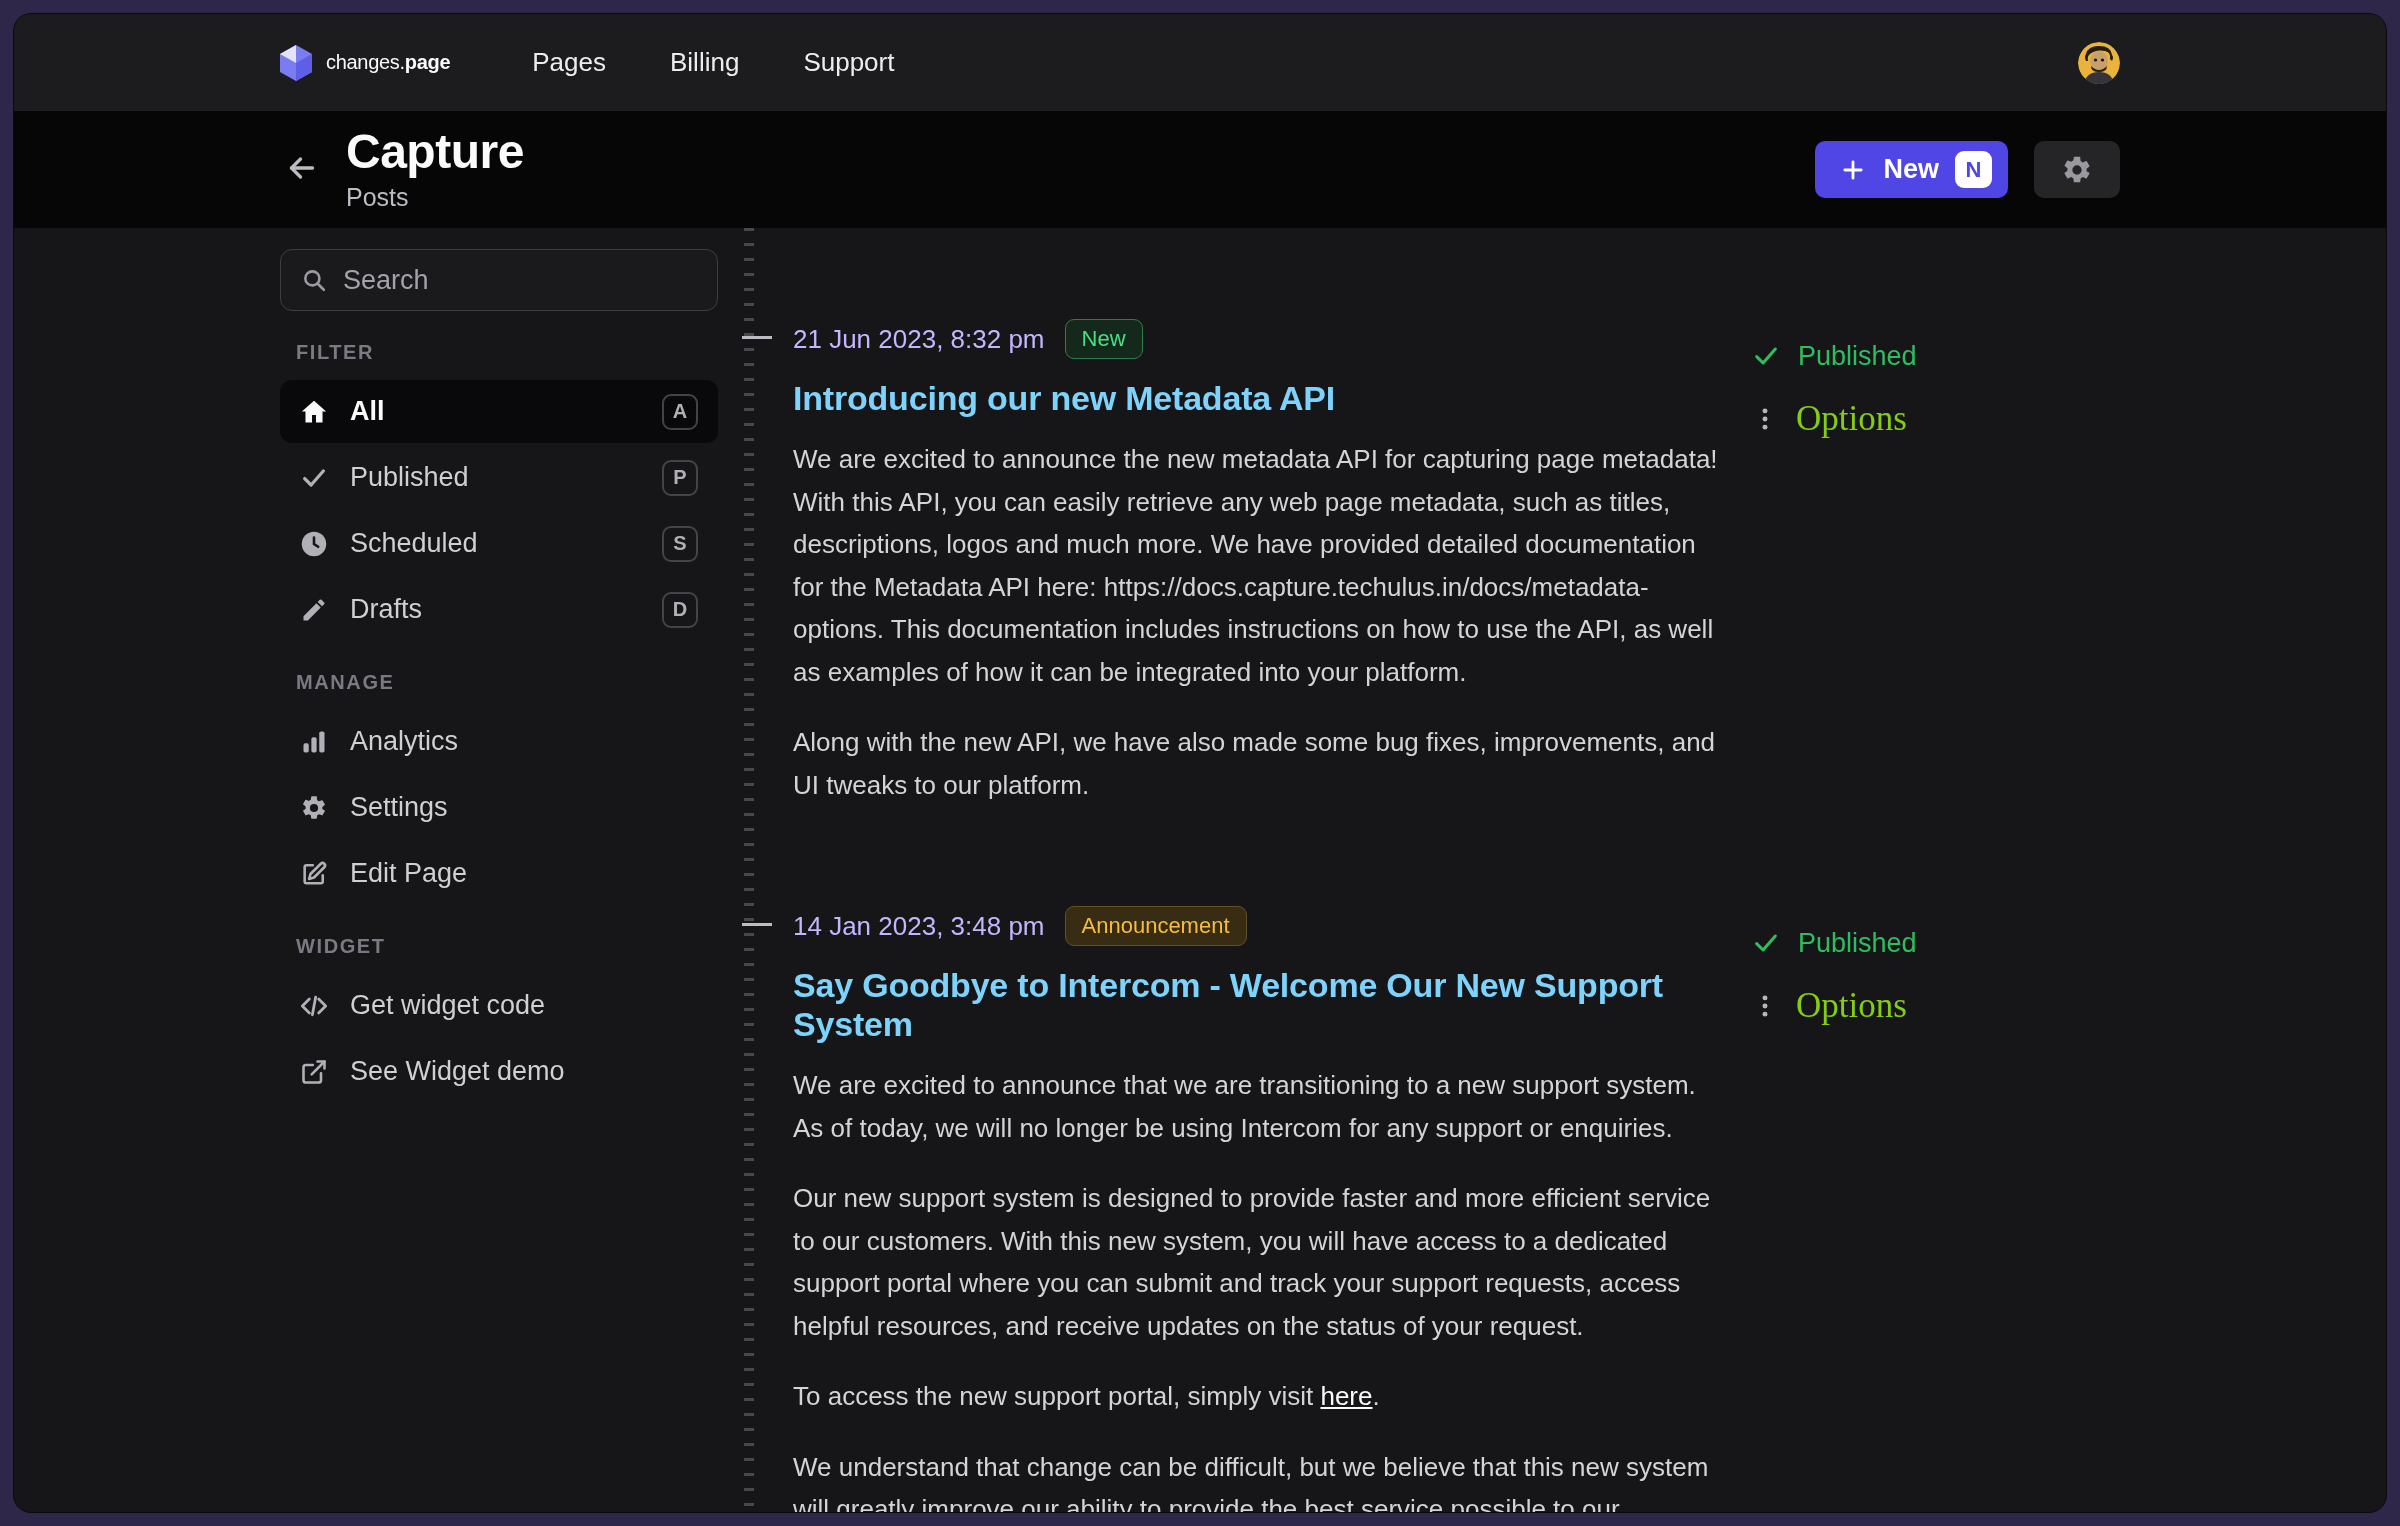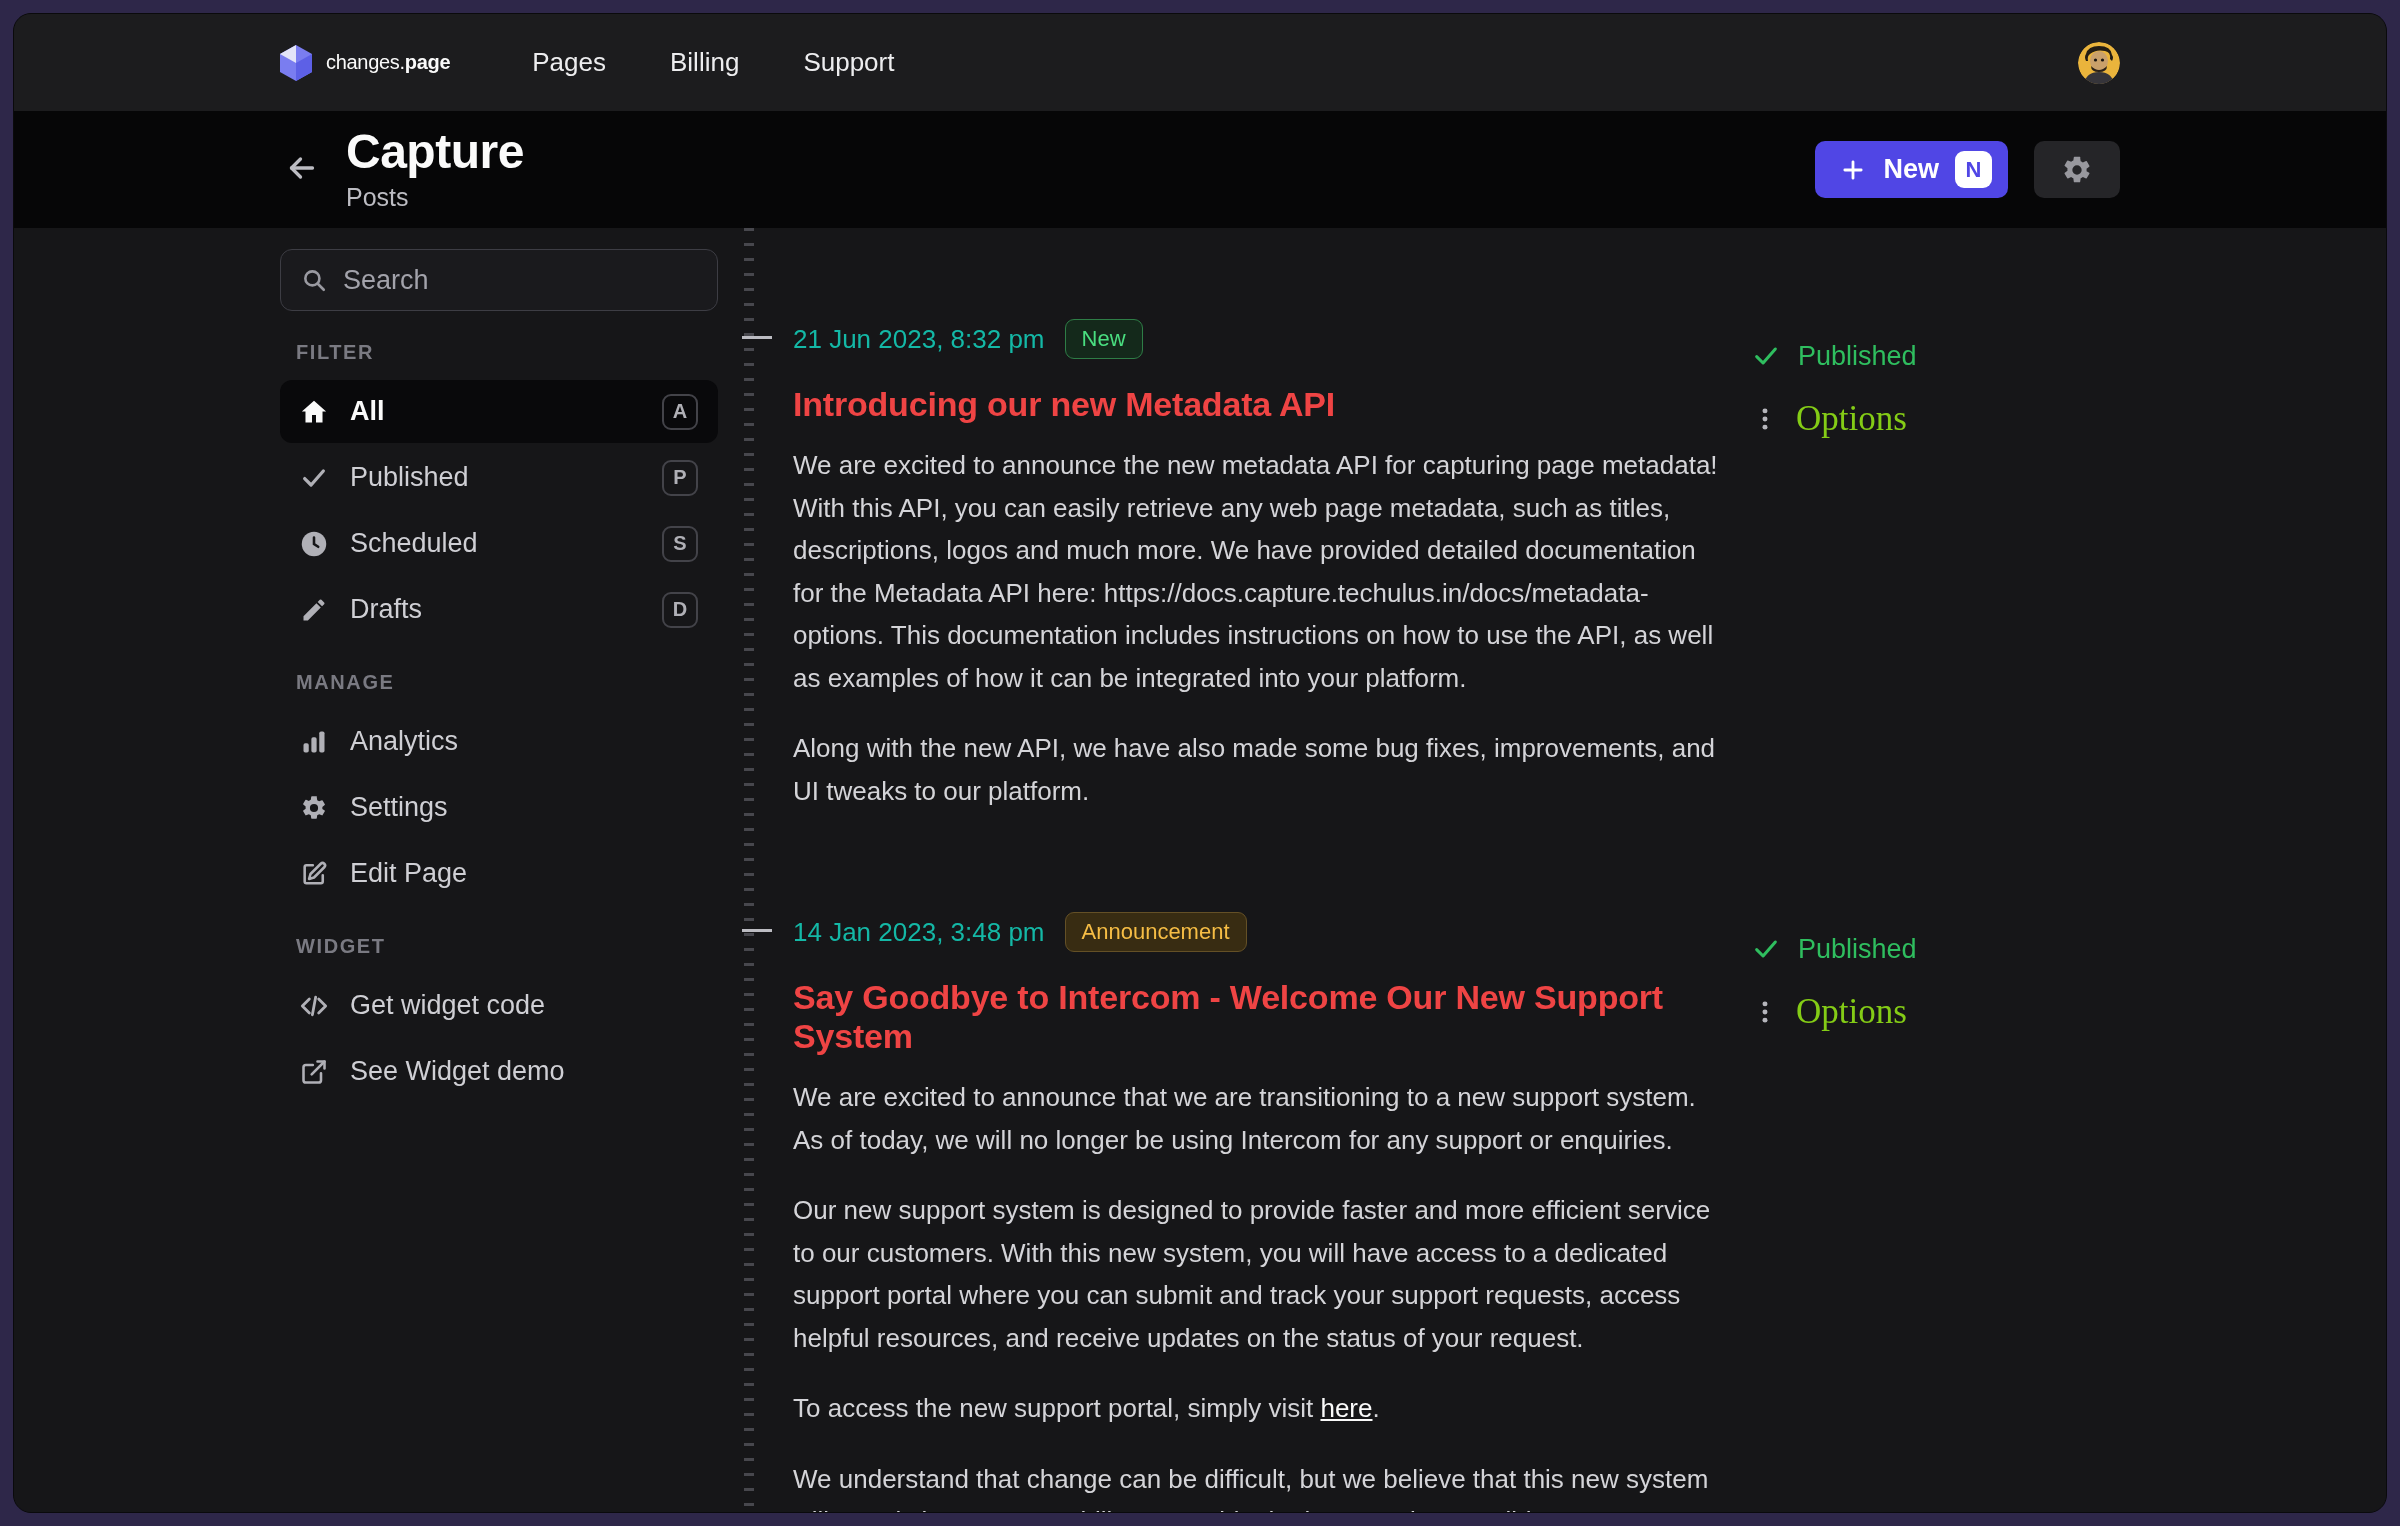--- a/index.html
+++ b/index.html
@@ -63,25 +63,25 @@
   .timeline-dashes { position:absolute; left:464px; top:0; bottom:0; width:10px;
       background:repeating-linear-gradient(to bottom,#47474d 0 3px,transparent 3px 15px); }
 
   
   .posts { position:absolute; left:513px; right:0; top:0; bottom:0; padding-top:91px; }
   .post { position:relative; }
   .post + .post { margin-top:100px; }
   .post::before { content:""; position:absolute; left:-51px; top:17px; width:30px; height:3px;
                   background:#bcbcc2; }
   .post-meta { display:flex; align-items:center; gap:20px; height:40px; }
-  .post-date { font-size:26px; color:#14b8a6; }
+  .post-date { font-size:26px; color:#c4b5fd; }
   .badge { height:40px; display:flex; align-items:center; padding:0 16px; border-radius:9px; font-size:22px; }
   .badge.green { color:#4ade80; background:#14291b; border:1px solid #2e7d46; }
   .badge.amber { color:#f6bd45; background:#382c12; border:1px solid #645026; }
-  .post-title { margin-top:26px; font-size:34px; font-weight:bold; color:#ef4444; letter-spacing:-0.2px;
+  .post-title { margin-top:20px; font-size:34px; font-weight:bold; color:#7dd3fc; letter-spacing:-0.2px;
                 width:935px; cursor:pointer; }
   .post-body { width:935px; }
   .post-body p { margin-top:28px; font-size:26px; line-height:42.5px; color:#d4d4d8; }
   .post-body p:first-child { margin-top:20px; }
   .post-body a.inline-link { color:#fafafa; text-decoration:underline; cursor:pointer; }
   .post-status { position:absolute; left:959px; top:20px; }
   .status-row { display:flex; align-items:center; gap:18px; height:34px; }
   .status-row + .status-row { margin-top:29px; }
   .status-published span { font-size:27px; color:#2fbe5f; }
   .status-options { cursor:pointer; }

